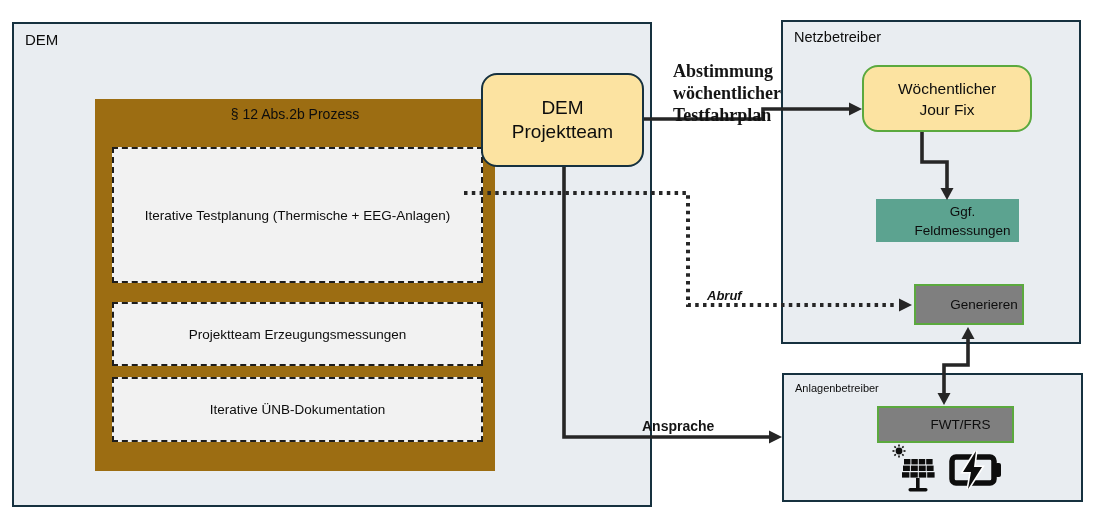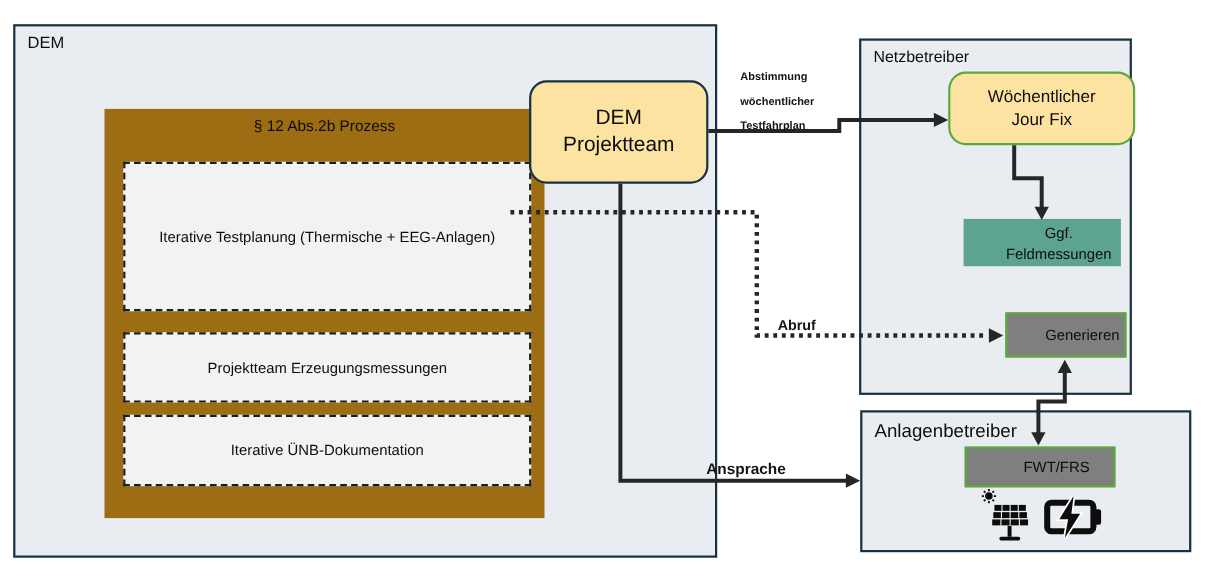--- a/index.html
+++ b/index.html
@@ -47,22 +47,22 @@
     position:absolute;box-sizing:border-box;
     display:flex;align-items:center;justify-content:center;text-align:center;
     white-space:pre-line;font-size:13.5px;color:#0d0d0d;padding-left:30px;
   }
   .feldmessungen{left:876px;top:199px;width:143px;height:43px;background:#5ca390;line-height:19px;}
   .leitwarte{left:914px;top:284px;width:110px;height:41px;background:#7f7f7f;border:2px solid #5ba93e;}
   .fwtfrs{left:877px;top:406px;width:137px;height:37px;background:#7f7f7f;border:2px solid #5ba93e;}
   .arrow-label{
     position:absolute;font-weight:bold;color:#141414;white-space:pre-line;z-index:6;
   }
-  .lbl-abstimmung{left:673px;top:60px;font-size:10px;line-height:22px;}
-  .lbl-abruf{left:707px;top:288px;font-size:13px;}
+  .lbl-abstimmung{left:673px;top:60px;font-size:18px;line-height:22px;font-family:Liberation Serif, serif;}
+  .lbl-abruf{left:707px;top:288px;font-size:13px;font-style:italic;}
   .lbl-ansprache{left:642px;top:418px;font-size:14px;}
   .overlay{position:absolute;left:0;top:0;width:1101px;height:528px;z-index:5;pointer-events:none;}
   .icon{position:absolute;}
   .solar{left:891px;top:444px;}
   .battery{left:949px;top:451px;}
 </style>
 </head>
 <body>
 
 <div class="canvas">
@@ -74,31 +74,31 @@
       <div class="brown-title">§ 12 Abs.2b Prozess</div>
       <div class="step step1">Iterative Testplanung (Thermische + EEG-Anlagen)</div>
       <div class="step step2">Projektteam Erzeugungsmessungen</div>
       <div class="step step3">Iterative ÜNB-Dokumentation</div>
     </div>
   </div>
 
   <div class="rounded-node projektteam">DEM
 Projektteam</div>
 
-  <div class="container" style="left:781px;top:35px;width:248px;height:324px;">
+  <div class="container" style="left:781px;top:20px;width:300px;height:324px;">
     <div class="container-label" style="font-size:14.5px;">Netzbetreiber</div>
   </div>
   <div class="rounded-node jourfix">Wöchentlicher
 Jour Fix</div>
   <div class="rect-node feldmessungen">Ggf.
 Feldmessungen</div>
   <div class="rect-node leitwarte">Generieren</div>
 
   <div class="container" style="left:782px;top:373px;width:301px;height:129px;">
-    <div class="container-label" style="font-size:17px;">Anlagenbetreiber</div>
+    <div class="container-label" style="font-size:11px;">Anlagenbetreiber</div>
   </div>
   <div class="rect-node fwtfrs">FWT/FRS</div>
 
   <div class="icon solar">
     <svg width="48" height="50" viewBox="0 0 48 50">
       <g fill="#0d0d0d" stroke="none">
         <circle cx="8" cy="7" r="3.4"></circle>
         <g stroke="#0d0d0d" stroke-width="1.6">
           <line x1="8" y1="0.5" x2="8" y2="2.5"></line>
             <line x1="8" y1="11.5" x2="8" y2="13.5"></line>

